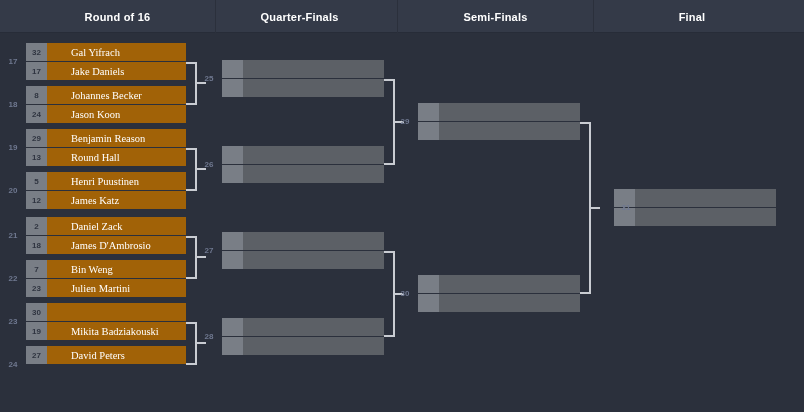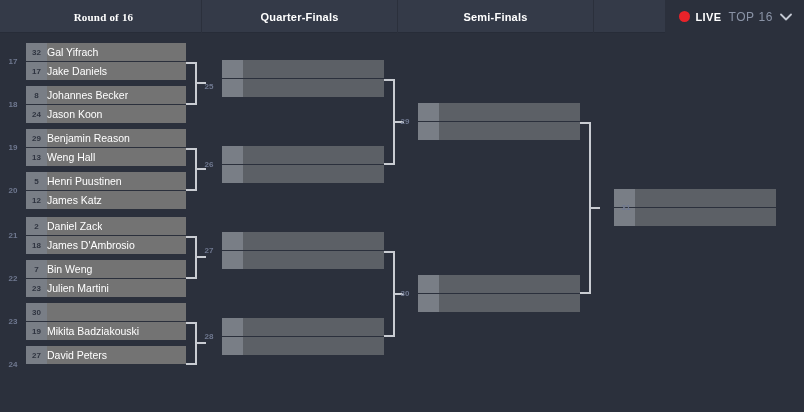--- a/index.html
+++ b/index.html
@@ -24,21 +24,21 @@
   .col-head {
     position: absolute;
     top: 0; height: 33px;
     display: flex; align-items: center; justify-content: center;
     color: #ffffff;
     font-size: 11px;
     font-weight: bold;
     letter-spacing: .2px;
     border-right: 1px solid #2b303c;
   }
-  #head-r16 { left: 6px;   width: 196px; font-family: Liberation Serif, serif; }
+  #head-r16 { left: 20px;   width: 196px; }
   #head-qf  { left: 202px; width: 196px; text-align: center; }
   #head-sf  { left: 398px; width: 196px; }
   #head-f   { left: 594px; width: 196px; border-right: none; }
 
   #live-wrap {
     position: absolute;
     top: 0; right: 0;
     height: 33px;
     display: flex; align-items: center;
     gap: 7px;
@@ -82,43 +82,44 @@
   .match {
     position: absolute;
     width: 160px;
   }
   .match.qf, .match.sf, .match.fin { width: 162px; }
 
   .row {
     display: flex;
     align-items: center;
     height: 18px;
-    background: #737373;
+    background: #a16207;
     overflow: hidden;
   }
   .row + .row { margin-top: 1px; }
   .seed {
     width: 21px;
     min-width: 21px;
     height: 18px;
     background: #797e86;
     color: #2f3440;
     font-size: 8px;
     font-weight: bold;
     display: flex;
     align-items: center;
     justify-content: center;
   }
   .pname {
     color: #ffffff;
     font-size: 10.5px;
-    padding-left: 0;
+    padding-left: 24px;
     white-space: nowrap;
     overflow: hidden;
     text-overflow: ellipsis;
+    font-family: Liberation Serif, serif;
   }
   
   .row.empty .seed { background: #797e86; }
   .row.empty { background: #5c6066; }
 
   
   .conn {
     position: absolute;
     border: 2px solid #c9ccd2;
     border-left: none;
@@ -133,32 +134,20 @@
 </style>
 </head>
 <body>
 
 <div id="header">
   <div class="col-head" id="head-r16">Round of 16</div>
   <div class="col-head" id="head-qf">Quarter-Finals</div>
   <div class="col-head" id="head-sf">Semi-Finals</div>
   <div class="col-head" id="head-f">Final</div>
 
-  <div id="live-wrap">
-    <div id="live-badge">
-      <span id="live-dot"></span>
-      <span>LIVE</span>
-    </div>
-    <div id="top-select">
-      <span>TOP 16</span>
-      <svg id="chev" viewBox="0 0 12 8">
-        <path d="M1 1.5 L6 6.5 L11 1.5" stroke="#c3c8d2" stroke-width="1.8" fill="none" stroke-linecap="round" stroke-linejoin="round"></path>
-      </svg>
-    </div>
-  </div>
 </div>
 
 <div id="bracket">
     <div class="match r16" style="left: 26px; top: 10px;">
       <div class="row">
         <div class="seed">32</div>
         <div class="pname">Gal Yifrach</div>
       </div>
       <div class="row">
         <div class="seed">17</div>
@@ -177,21 +166,21 @@
       </div>
     </div>
     <div class="mnum" style="left: 4px; top: 67px;">18</div>
     <div class="match r16" style="left: 26px; top: 96px;">
       <div class="row">
         <div class="seed">29</div>
         <div class="pname">Benjamin Reason</div>
       </div>
       <div class="row">
         <div class="seed">13</div>
-        <div class="pname">Weng Hall</div>
+        <div class="pname">Round Hall</div>
       </div>
     </div>
     <div class="mnum" style="left: 4px; top: 110px;">19</div>
     <div class="match r16" style="left: 26px; top: 139px;">
       <div class="row">
         <div class="seed">5</div>
         <div class="pname">Henri Puustinen</div>
       </div>
       <div class="row">
         <div class="seed">12</div>
@@ -249,21 +238,21 @@
     <div class="match qf" style="left: 222px; top: 27px;">
       <div class="row empty">
         <div class="seed"></div>
         <div class="pname"></div>
       </div>
       <div class="row empty">
         <div class="seed"></div>
         <div class="pname"></div>
       </div>
     </div>
-    <div class="mnum" style="left: 200px; top: 49px;">25</div>
+    <div class="mnum" style="left: 200px; top: 41px;">25</div>
     <div class="match qf" style="left: 222px; top: 113px;">
       <div class="row empty">
         <div class="seed"></div>
         <div class="pname"></div>
       </div>
       <div class="row empty">
         <div class="seed"></div>
         <div class="pname"></div>
       </div>
     </div>

